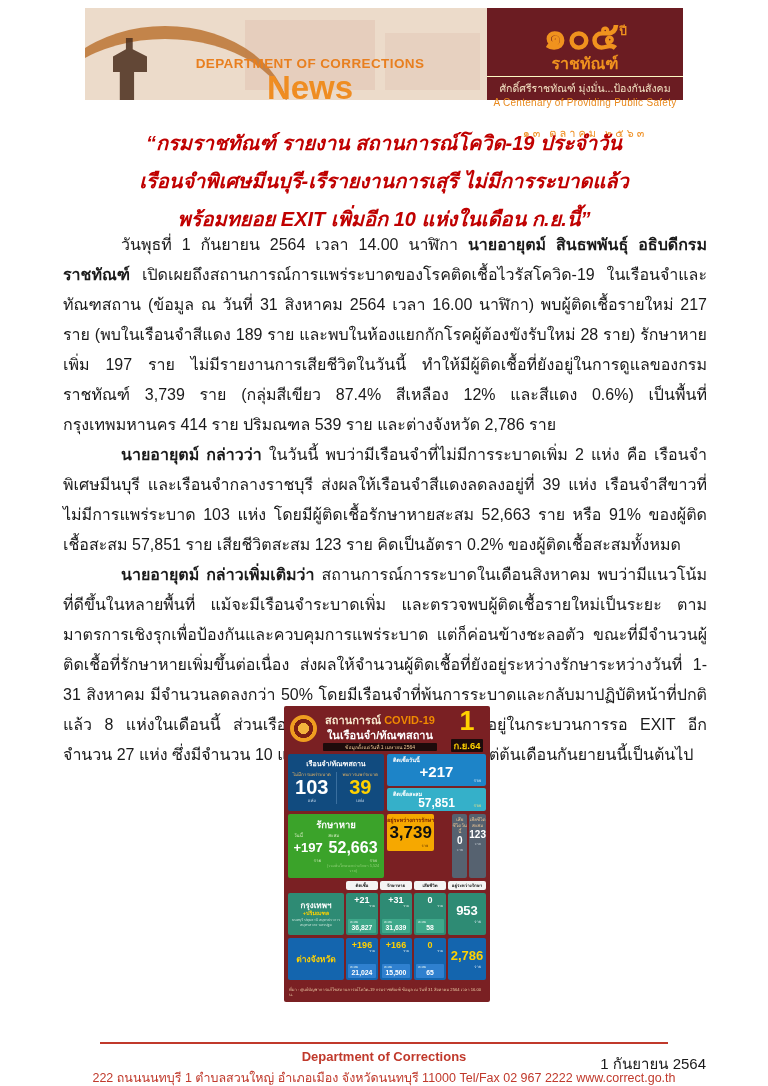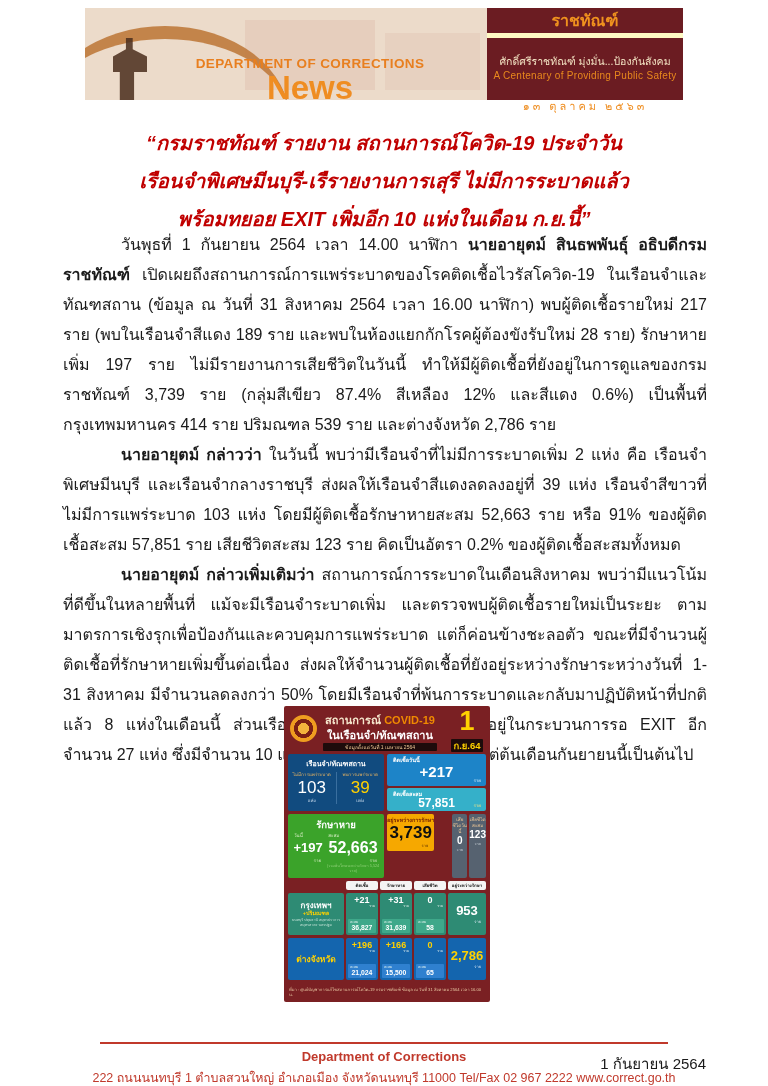--- a/index.html
+++ b/index.html
@@ -19,21 +19,21 @@
           border-radius:50%; border-top:13px solid rgba(191,122,60,.9); }
   .guard-tower { position:absolute; left:28px; top:30px; width:34px; height:62px; background:rgba(74,45,28,.85); 
           clip-path: polygon(38% 0,58% 0,58% 18%,100% 30%,100% 55%,62% 55%,62% 100%,20% 100%,20% 55%,0 55%,0 30%,38% 18%); }
   .banner-text { position:absolute; left:90px; top:48px; width:270px; text-align:center; }
   .dept-label { color:#e87f1f; font-weight:bold; font-size:13.5px; letter-spacing:.4px; }
   .news-label { color:#ef8d22; font-weight:bold; font-size:33px; line-height:34px; }
   .banner-right { width:196px; background:#6b1c22; text-align:center; padding-top:4px; }
   .years { color:#f0921e; font-weight:bold; font-size:38px; line-height:38px; font-family:"DejaVu Sans", sans-serif; }
   .years sup { font-size:12px; vertical-align:super; }
   .org-name { color:#f0921e; font-weight:bold; font-size:16px; line-height:17px; }
-  .motto-th { color:#f3e3c3; font-size:10.5px; margin-top:4px; border-top:5px solid #fef9c3; padding-top:15px; }
+  .motto-th { color:#f3e3c3; font-size:10.5px; margin-top:4px; border-top:1px solid #fef9c3; padding-top:3px; }
   .motto-en { color:#e8891d; font-size:10px; letter-spacing:.3px; }
   .emblem-date { color:#ef9025; font-size:11px; letter-spacing:3px; margin-top:16px; }
 
   
   .headline { position:absolute; top:124px; left:0; width:768px; text-align:center;
     color:#c00000; font-weight:bold; font-style:italic; font-size:20px; line-height:38px; }
 
   
   .article { position:absolute; top:230px; left:63px; width:644px;
     font-size:16px; line-height:30px; text-align:justify; }
@@ -56,21 +56,21 @@
   .ig-day .m { font-size:9.5px; background:#1d0b0b; border-radius:1px; padding:0 2px; display:inline-block; line-height:13px; }
 
   .ig-grid { display:flex; flex-direction:column; gap:3px; }
   .row1 { display:flex; gap:3px; height:57px; }
   .prisons { width:96px; background:#114b7f; border-radius:2px; }
   .prisons .hd { font-size:7px; font-weight:bold; text-align:center; padding:4px 0 3px; }
   .pcols { display:flex; }
   .pcol { flex:1; text-align:center; }
   .pcol + .pcol { border-left:1px solid #3a6f9f; }
   .p-label { font-size:4.6px; color:#f3b95f; line-height:6px; }
-  .p-val { font-size:17px; font-weight:normal; line-height:19px; }
+  .p-val { font-size:20px; font-weight:bold; line-height:19px; }
   .p-val.yellow { color:#ffd100; }
   .p-unit { font-size:4.5px; color:#cfe0f0; }
   .infected { flex:1; display:flex; flex-direction:column; gap:2px; }
   .inf-today { background:#1d84c8; border-radius:2px; height:32px; position:relative; text-align:center; }
   .inf-cum   { background:#35b0c9; border-radius:2px; flex:1; position:relative; text-align:center; }
   .inf-lab { font-size:5.5px; font-weight:bold; text-align:left; padding:2px 0 0 6px; }
   .inf-val { font-size:15px; font-weight:bold; line-height:15px; }
   .inf-val2 { font-size:12px; font-weight:bold; line-height:11px; }
   .inf-unit { position:absolute; right:5px; bottom:2px; font-size:4.5px; color:#eaf6ff; }
   .inf-unit.yel { color:#ffe680; }
@@ -140,20 +140,21 @@
     <div class="bldg b1"></div>
     <div class="bldg b2"></div>
     <div class="dome"></div>
     <div class="guard-tower"></div>
     <div class="banner-text">
       <div class="dept-label">DEPARTMENT OF CORRECTIONS</div>
       <div class="news-label">News</div>
     </div>
   </div>
   <div class="banner-right">
+    <div class="years"><span>๑๐๕</span><sup>ปี</sup></div>
     <div class="org-name">ราชทัณฑ์</div>
     <div class="motto-th">ศักดิ์ศรีราชทัณฑ์ มุ่งมั่น...ป้องกันสังคม</div>
     <div class="motto-en">A Centenary of Providing Public Safety</div>
     <div class="emblem-date">๑๓ ตุลาคม ๒๕๖๓</div>
   </div>
 </div>
 
 <div class="headline">
   <div>“กรมราชทัณฑ์ รายงาน สถานการณ์โควิด-19 ประจำวัน</div>
   <div>เรือนจำพิเศษมีนบุรี-เรืรายงานการเสุรี ไม่มีการระบาดแล้ว</div>

